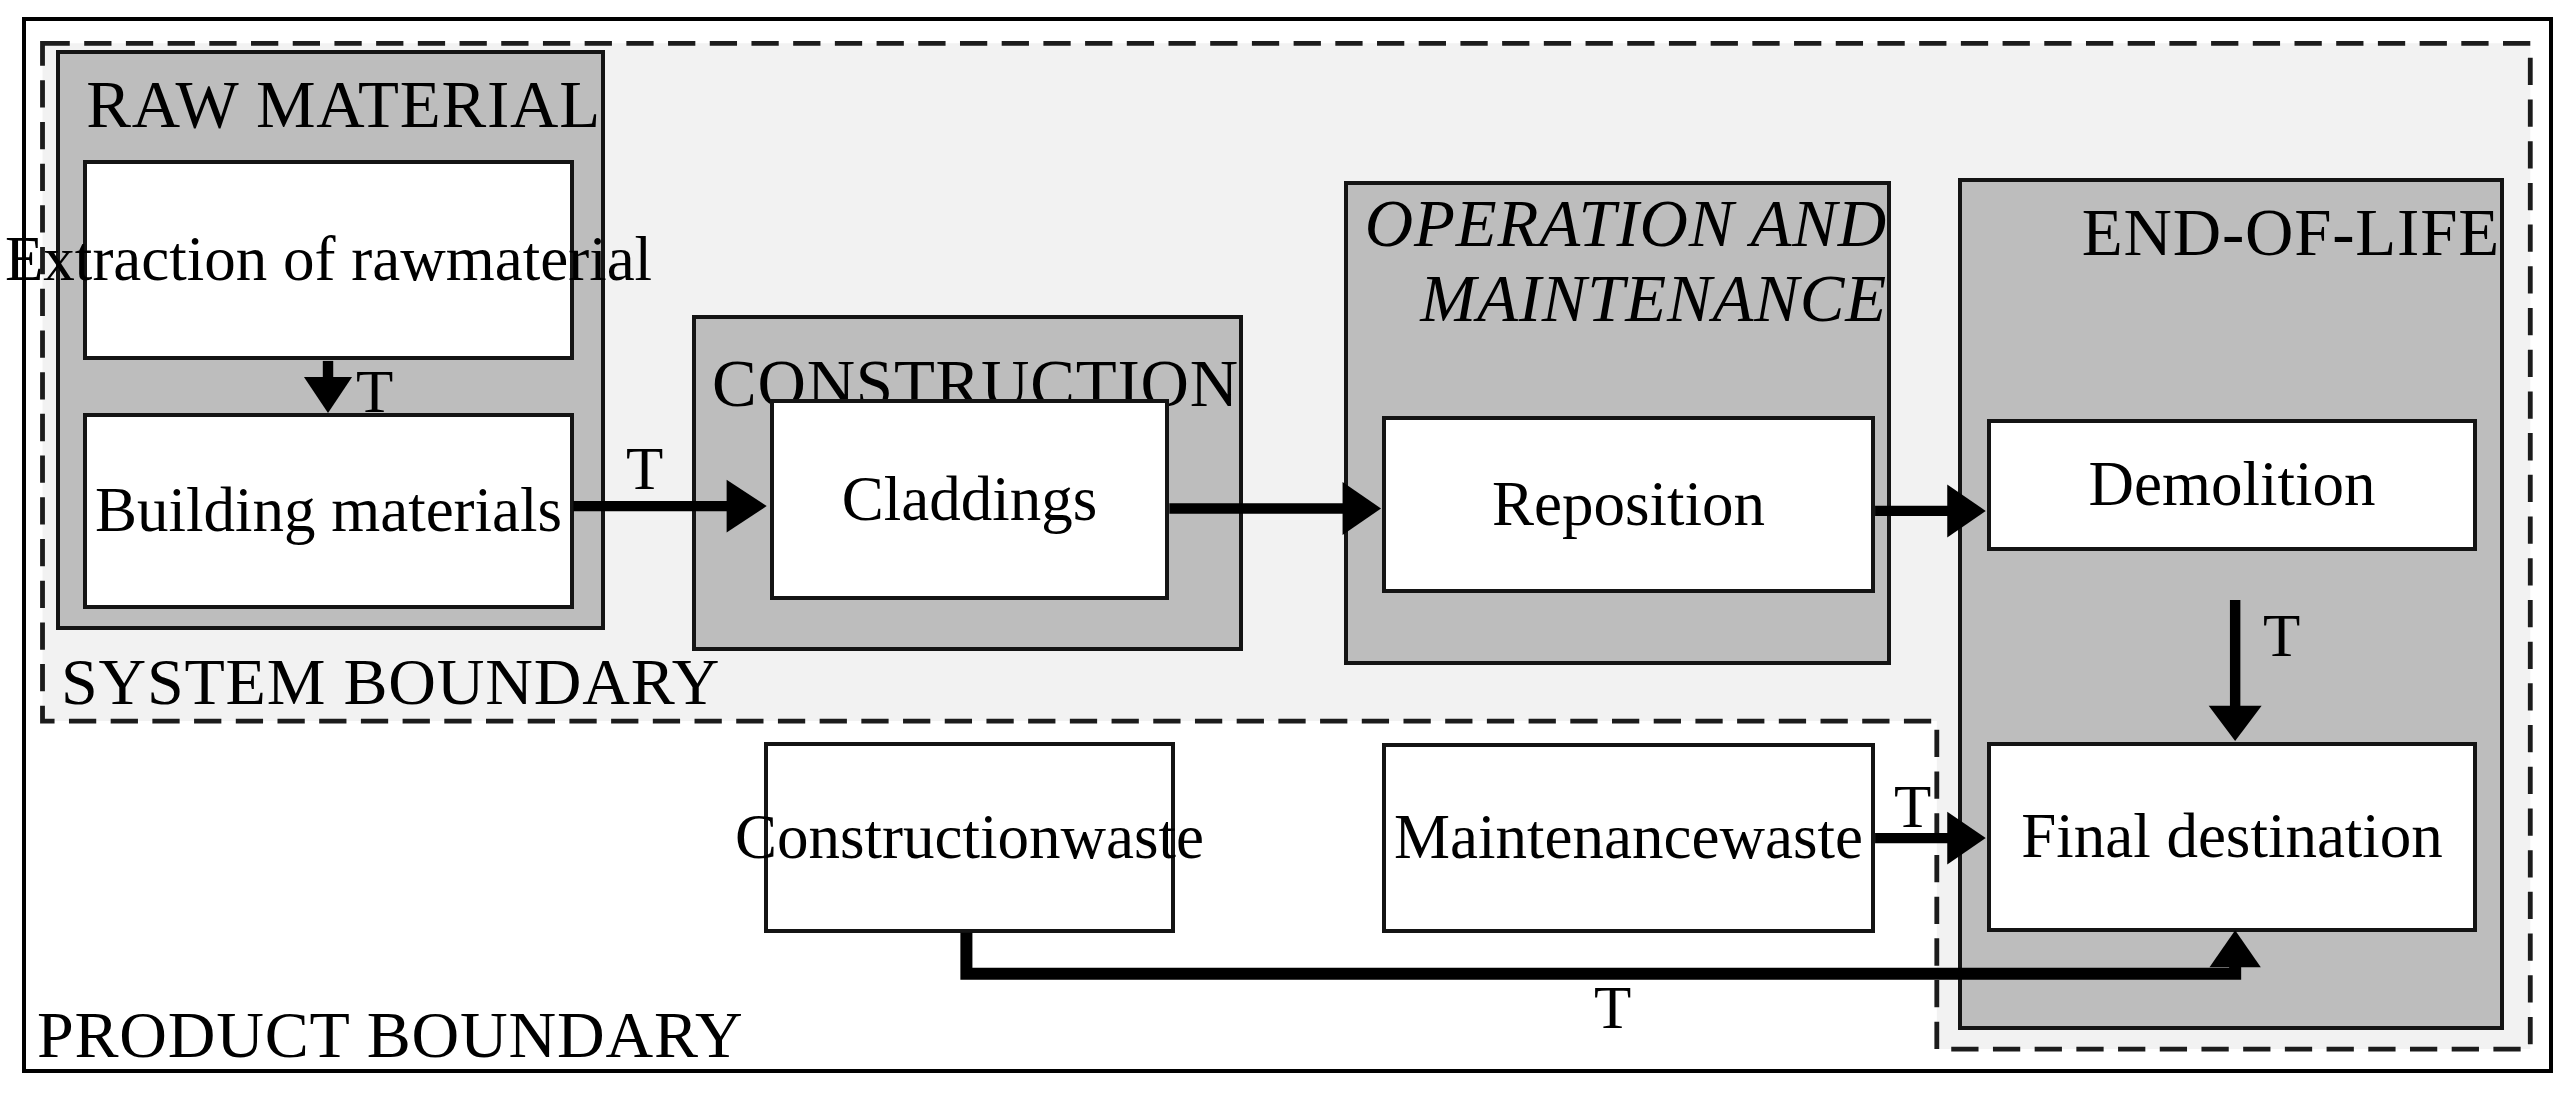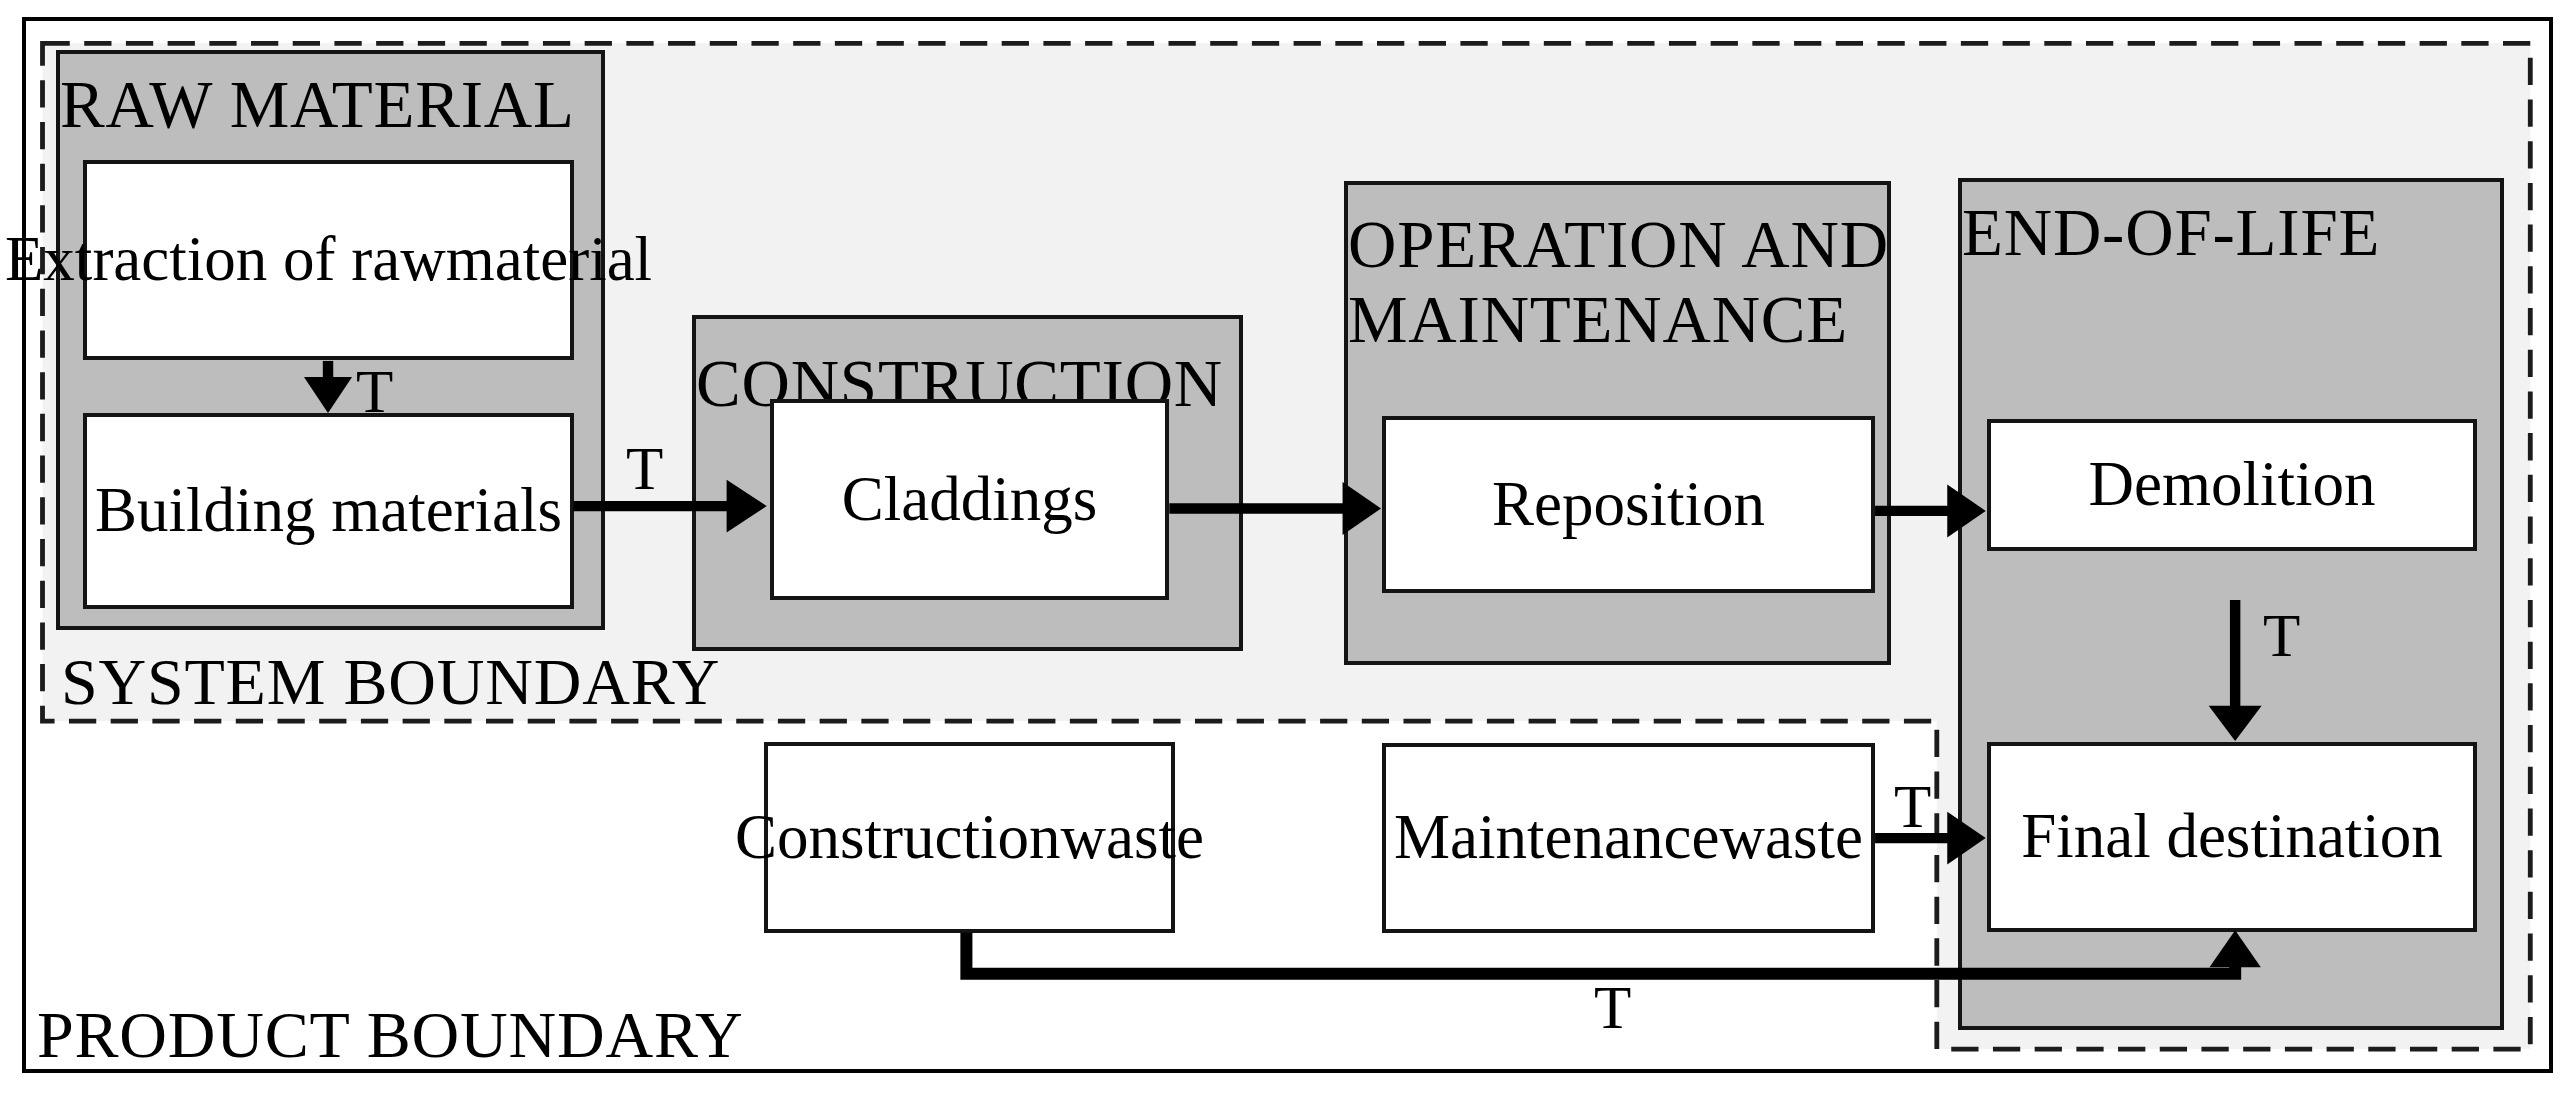--- a/index.html
+++ b/index.html
@@ -15,21 +15,21 @@
     position:absolute;left:21.7px;top:17px;width:2531px;height:1056px;
     border:4.8px solid #000;box-sizing:border-box;background:transparent;
   }
   svg.layer{position:absolute;left:0;top:0;width:2576px;height:1094px;}
   .boundary-path{fill:#f2f2f2;stroke:#1c1c1c;stroke-width:6;stroke-dasharray:34 18;}
   .stage{
     position:absolute;background:#bdbdbd;border:4px solid #141414;
     box-sizing:border-box;
   }
   .stage-title{
-    position:absolute;left:0;right:0;text-align:left;
+    position:absolute;left:0;right:0;text-align:right;
     font-size:67px;line-height:1.12;letter-spacing:0.8px;white-space:nowrap;
   }
   .wbox{
     position:absolute;background:#ffffff;border:4.8px solid #141414;
     box-sizing:border-box;display:flex;flex-direction:row;
     justify-content:center;align-items:center;text-align:center;
     font-size:63px;line-height:1.33;
   }
   .wbox .line{white-space:nowrap;}
   .t-label{position:absolute;font-size:61px;line-height:1;}
@@ -55,21 +55,21 @@
     </div>
   </div>
 
   <div class="stage" style="left:692px;top:315px;width:551px;height:336px;">
     <div class="stage-title" style="top:27px;">
       <span>CONSTRUCTION</span>
     </div>
   </div>
 
   <div class="stage" style="left:1344px;top:181px;width:547px;height:484px;">
-    <div class="stage-title" style="top:22px;">
+    <div class="stage-title" style="top:1px;font-style:italic;">
       <div>OPERATION AND</div>
       <div>MAINTENANCE</div>
     </div>
   </div>
 
   <div class="stage" style="left:1958px;top:178px;width:546px;height:852px;">
     <div class="stage-title" style="top:13px;">
       <span>END-OF-LIFE</span>
     </div>
   </div>

